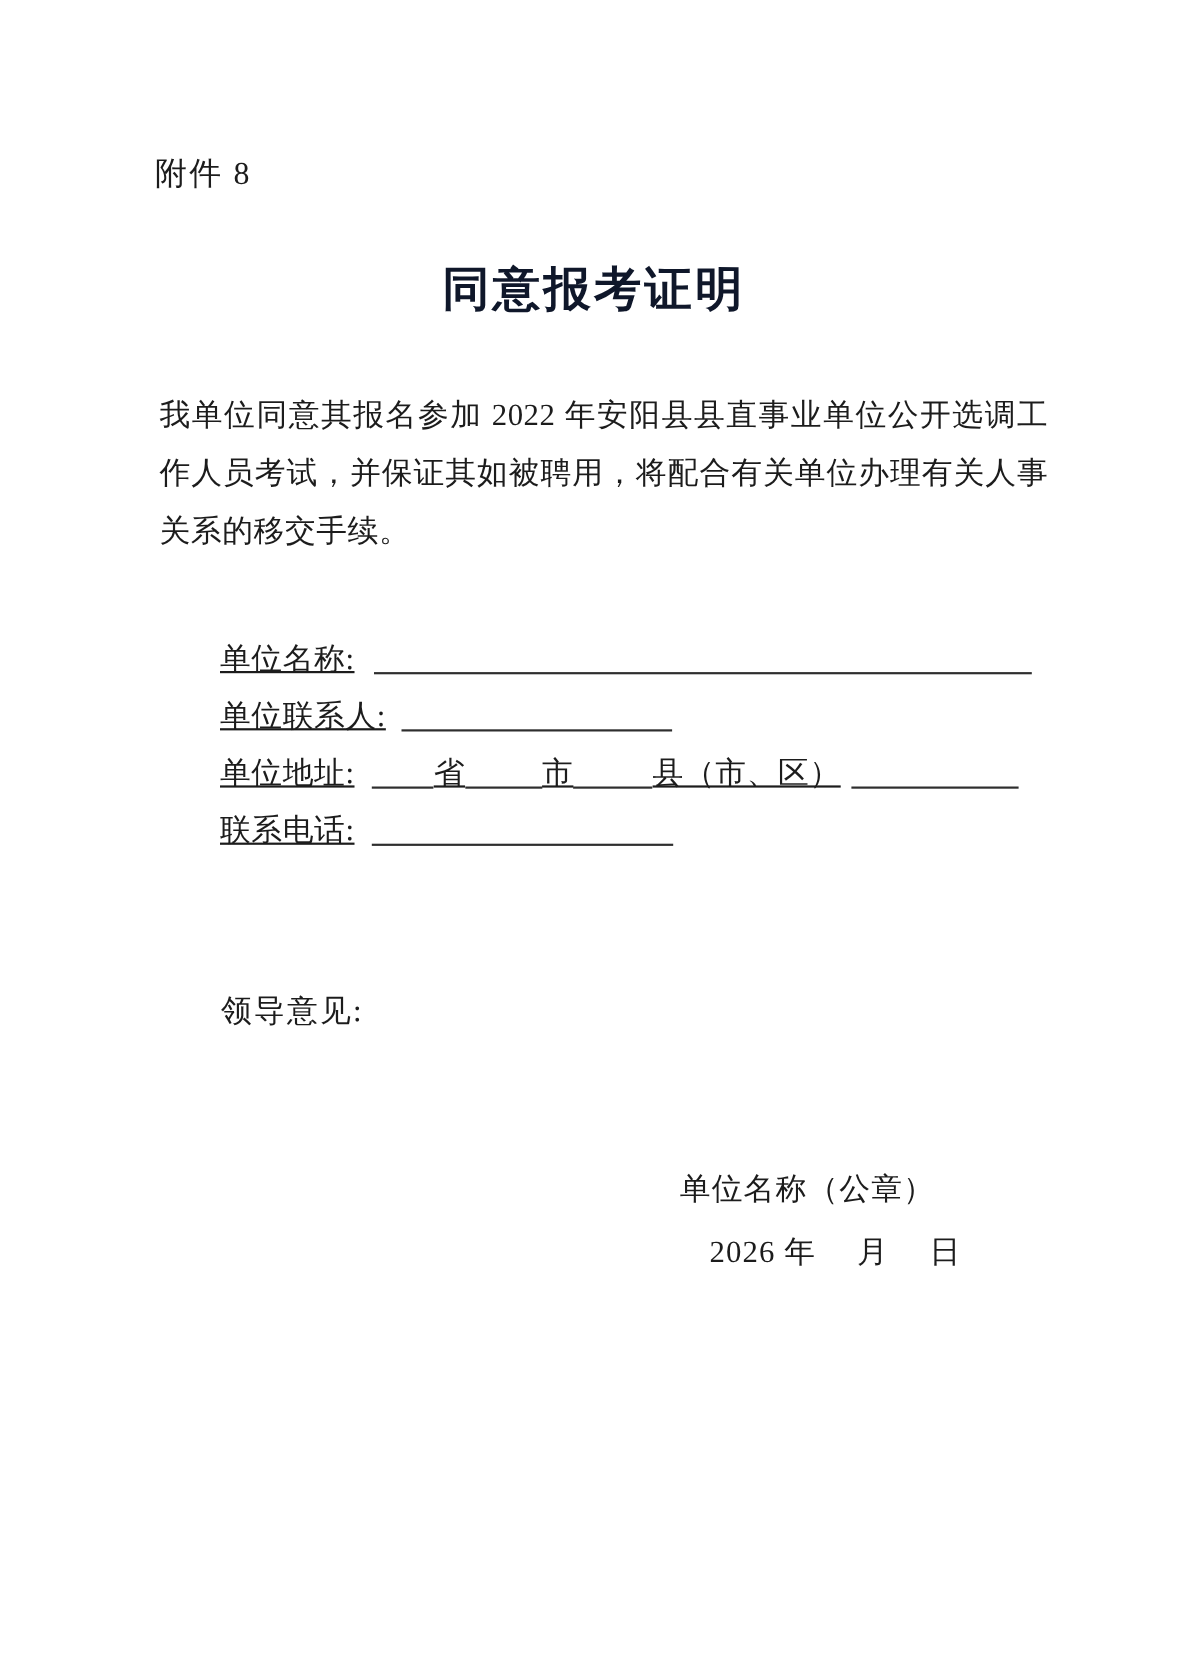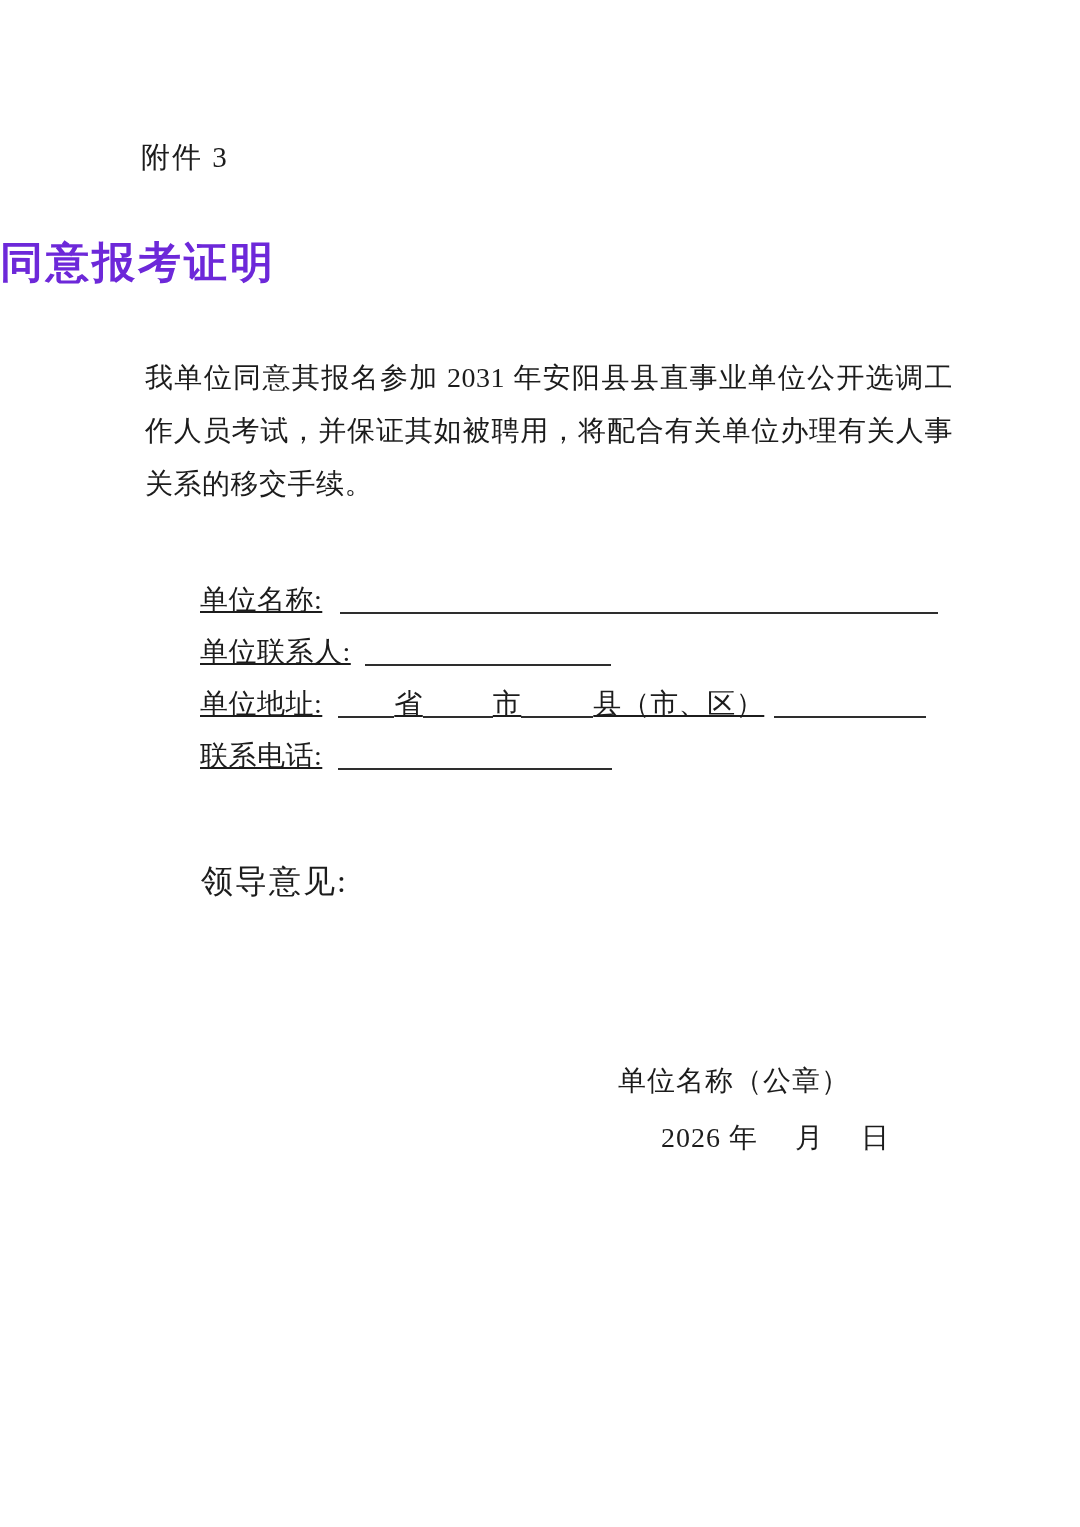--- a/index.html
+++ b/index.html
@@ -20,24 +20,24 @@
     left: 141px;
     top: 138px;
     font-size: 29px;
     letter-spacing: 2px;
   }
   .doc-title {
     position: absolute;
     left: 0;
     top: 234px;
     width: 100%;
-    text-align: left;
+    text-align: center;
     font-size: 43px;
     font-weight: bold;
-    color: #6d28d9;
+    color: #0f172a;
     letter-spacing: 3px;
   }
   .paragraph {
     position: absolute;
     left: 145px;
     top: 351px;
     width: 808px;
     font-size: 28px;
     letter-spacing: 0.5px;
   }
@@ -76,52 +76,51 @@
   }
   .field-line {
     height: 52px;
     line-height: 52px;
     white-space: nowrap;
     text-decoration: underline;
   }
   .leader-opinion {
     position: absolute;
     left: 201px;
-    top: 860px;
-    font-size: 32px;
+    top: 900px;
+    font-size: 28px;
     letter-spacing: 2px;
   }
   .seal-line {
     position: absolute;
     left: 618px;
     top: 1062px;
     font-size: 28px;
     letter-spacing: 1px;
     text-align: right;
   }
   .date-line {
     position: absolute;
     left: 645px;
     top: 1119px;
     font-size: 28px;
     letter-spacing: 1px;
-    margin-left: 16px;
   }
 </style>
 </head>
 <body>
 
 <div class="page">
 
-  <div class="attachment">附件 3</div>
+  <div class="attachment">附件 8</div>
 
   <div class="doc-title">同意报考证明</div>
 
   <div class="paragraph">
-    <div class="para-line justify">我单位同意其报名参加 2031 年安阳县县直事业单位公开选调工</div>
+    <div class="para-line justify">我单位同意其报名参加 2022 年安阳县县直事业单位公开选调工</div>
     <div class="para-line justify">作人员考试，并保证其如被聘用，将配合有关单位办理有关人事</div>
     <div class="para-line">关系的移交手续。</div>
   </div>
 
   <div class="fields">
     <div class="field-line"><span>单位名称:</span><span class="blank w-unitname"></span></div>
     <div class="field-line"><span>单位联系人:</span><span class="blank w-contact"></span></div>
     <div class="field-line"><span>单位地址:</span><span class="blank w-prov"></span><span>省</span><span class="blank w-city"></span><span>市</span><span class="blank w-county"></span><span>县（市、区）</span><span class="blank w-addrtail"></span></div>
     <div class="field-line"><span>联系电话:</span><span class="blank w-phone"></span></div>
   </div>

